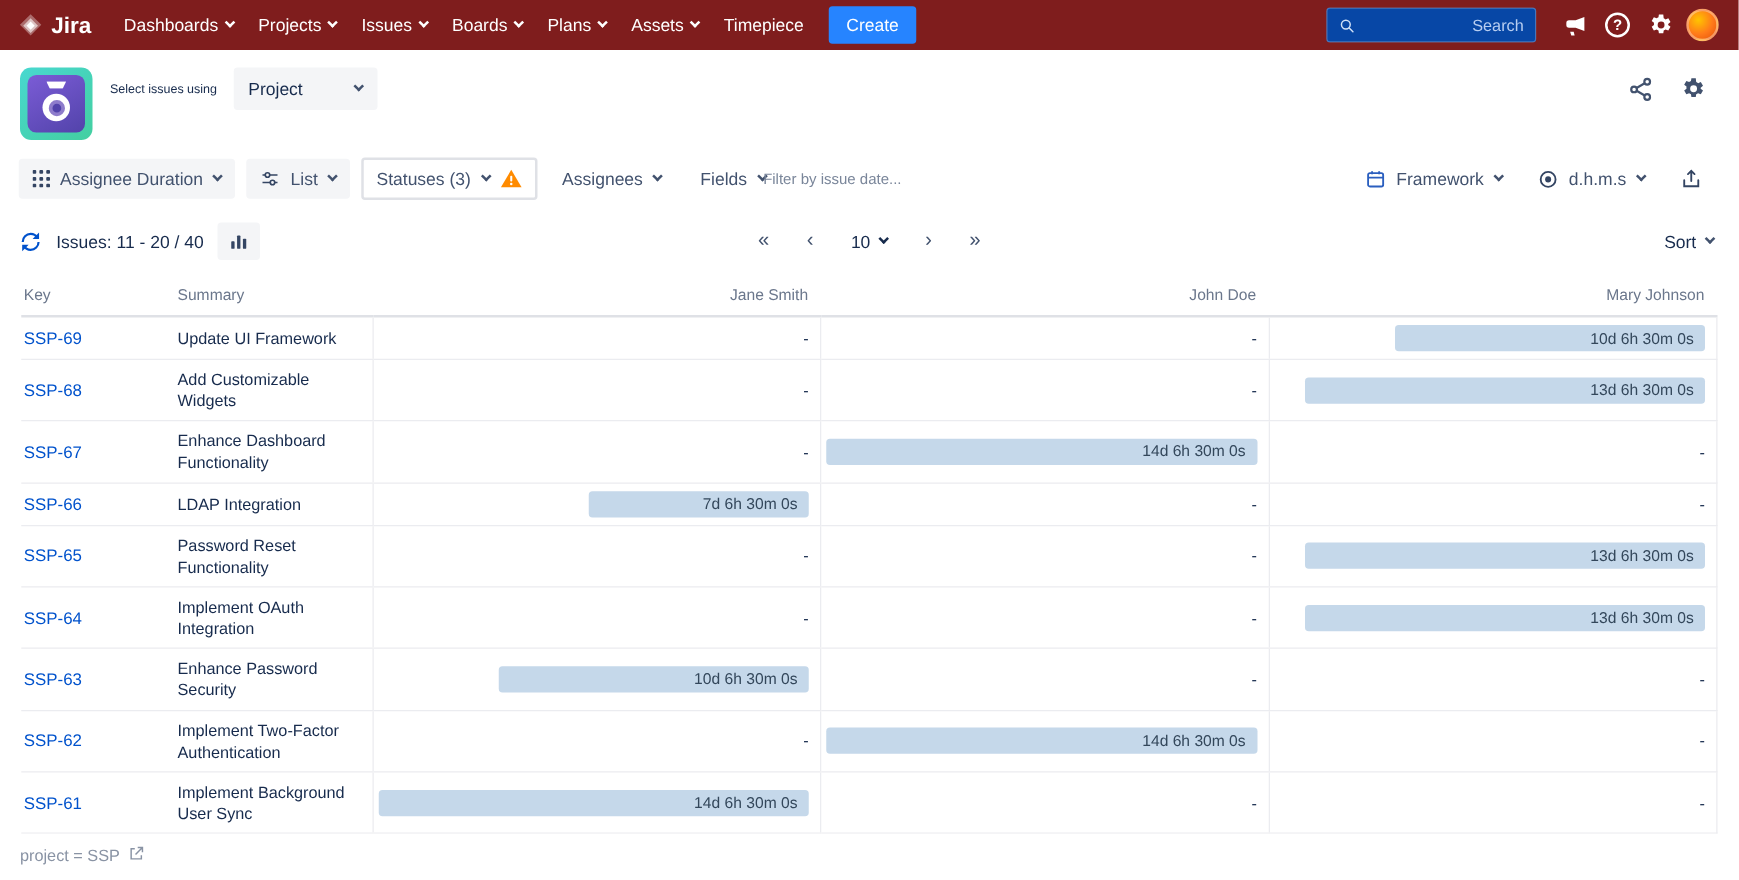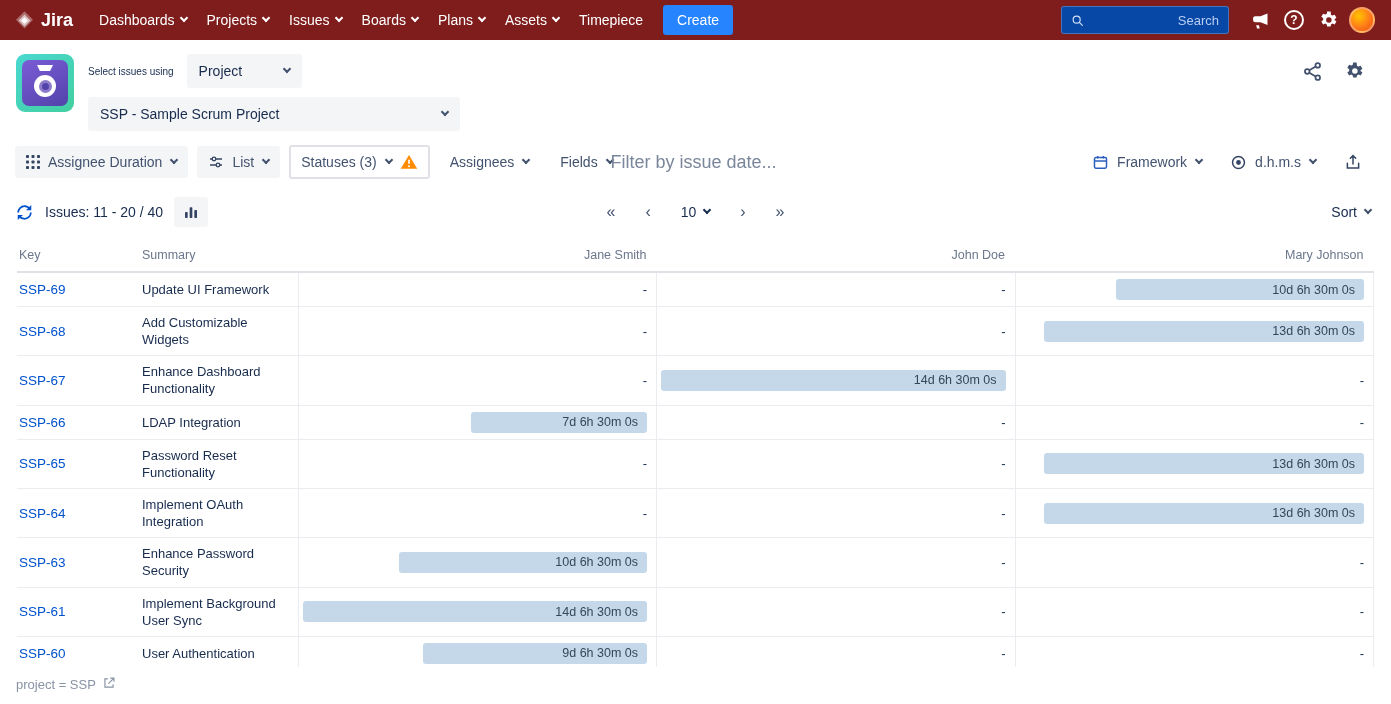--- a/index.html
+++ b/index.html
@@ -36,21 +36,21 @@
   .select-pill.source { width:115px; }
   .select-pill.project { width:372px; }
   .header-actions { margin-left:auto; display:flex; gap:20px; padding:6px 8px 0 0; align-items:center; }
   .header-actions span { cursor:pointer; display:flex; }
   
   .toolbar { display:flex; align-items:center; padding:8px 18px 10px 15px; gap:9px; position:relative; }
   .tb-btn { display:flex; align-items:center; gap:8px; background:#F4F5F7; border:none; border-radius:3px; padding:8px 11px; font-size:14px; color:#42526E; cursor:pointer; font-weight:500; font-family:inherit; white-space:nowrap; }
   .tb-btn.plain { background:transparent; }
   .tb-btn.statuses { background:#fff; border:2px solid #DFE1E6; padding:6px 10px; }
   .tb-btn .chev { color:#42526E; margin-left:1px; }
-  .date-filter { position:absolute; left:50%; transform:translateX(-50%); border:none; outline:none; background:transparent; font-size:18px; color:#737373; width:170px; font-family:inherit; }
+  .date-filter { position:absolute; left:50%; transform:translateX(-50%); border:none; outline:none; background:transparent; font-size:12px; color:#737373; width:170px; font-family:inherit; }
   .date-filter::placeholder { color:#7A869A; }
   .toolbar-right { margin-left:auto; display:flex; align-items:center; gap:6px; }
   
   .pag-row { display:flex; align-items:center; padding:8px 20px 8px 15px; position:relative; }
   .issues-info { display:flex; align-items:center; gap:11px; }
   .refresh { cursor:pointer; display:flex; }
   .issues-label { font-size:14px; color:#172B4D; }
   .chart-btn { background:#F4F5F7; border:none; border-radius:3px; width:34px; height:30px; display:flex; align-items:center; justify-content:center; cursor:pointer; }
   .pager { position:absolute; left:50%; transform:translateX(-50%); display:flex; align-items:center; gap:30px; color:#42526E; }
   .pg { font-size:16px; cursor:pointer; user-select:none; }
@@ -151,24 +151,20 @@
       </div>
     </div>
   </div>
   <div class="selector-col">
     <div class="row1">
       <span class="select-label">Select issues using</span>
       <div class="select-pill source">
         <span>Project</span>
         <i class="chev"></i>
       </div>
-    </div>
-    <div class="select-pill project">
-      <span>SSP - Sample Scrum Project</span>
-      <i class="chev"></i>
     </div>
   </div>
   <div class="header-actions">
     <span>
       <svg width="21" height="21" viewBox="0 0 24 24">
         <g stroke="#42526E" stroke-width="2" fill="none">
           <circle cx="18" cy="5" r="2.6"></circle>
             <circle cx="6" cy="12" r="2.6"></circle>
             <circle cx="18" cy="19" r="2.6"></circle>
           <path d="M8.3 10.7l7.4-4.3M8.3 13.3l7.4 4.3"></path>
@@ -372,20 +368,29 @@
       <tr>
         <td class="col-key"><a href="#" class="key-link">SSP-63</a></td>
         <td class="col-summary">Enhance Password Security</td>
         <td class="col-duration">
           <div class="duration-bar" style="width: 72%;">10d 6h 30m 0s</div>
         </td>
         <td class="col-duration">-</td>
         <td class="col-duration">-</td>
       </tr>
       <tr>
+        <td class="col-key"><a href="#" class="key-link">SSP-62</a></td>
+        <td class="col-summary">Implement Two-Factor Authentication</td>
+        <td class="col-duration">-</td>
+        <td class="col-duration">
+          <div class="duration-bar" style="width: 100%;">14d 6h 30m 0s</div>
+        </td>
+        <td class="col-duration">-</td>
+      </tr>
+      <tr>
         <td class="col-key"><a href="#" class="key-link">SSP-61</a></td>
         <td class="col-summary">Implement Background User Sync</td>
         <td class="col-duration">
           <div class="duration-bar" style="width: 100%;">14d 6h 30m 0s</div>
         </td>
         <td class="col-duration">-</td>
         <td class="col-duration">-</td>
       </tr>
       <tr>
         <td class="col-key"><a href="#" class="key-link">SSP-60</a></td>

